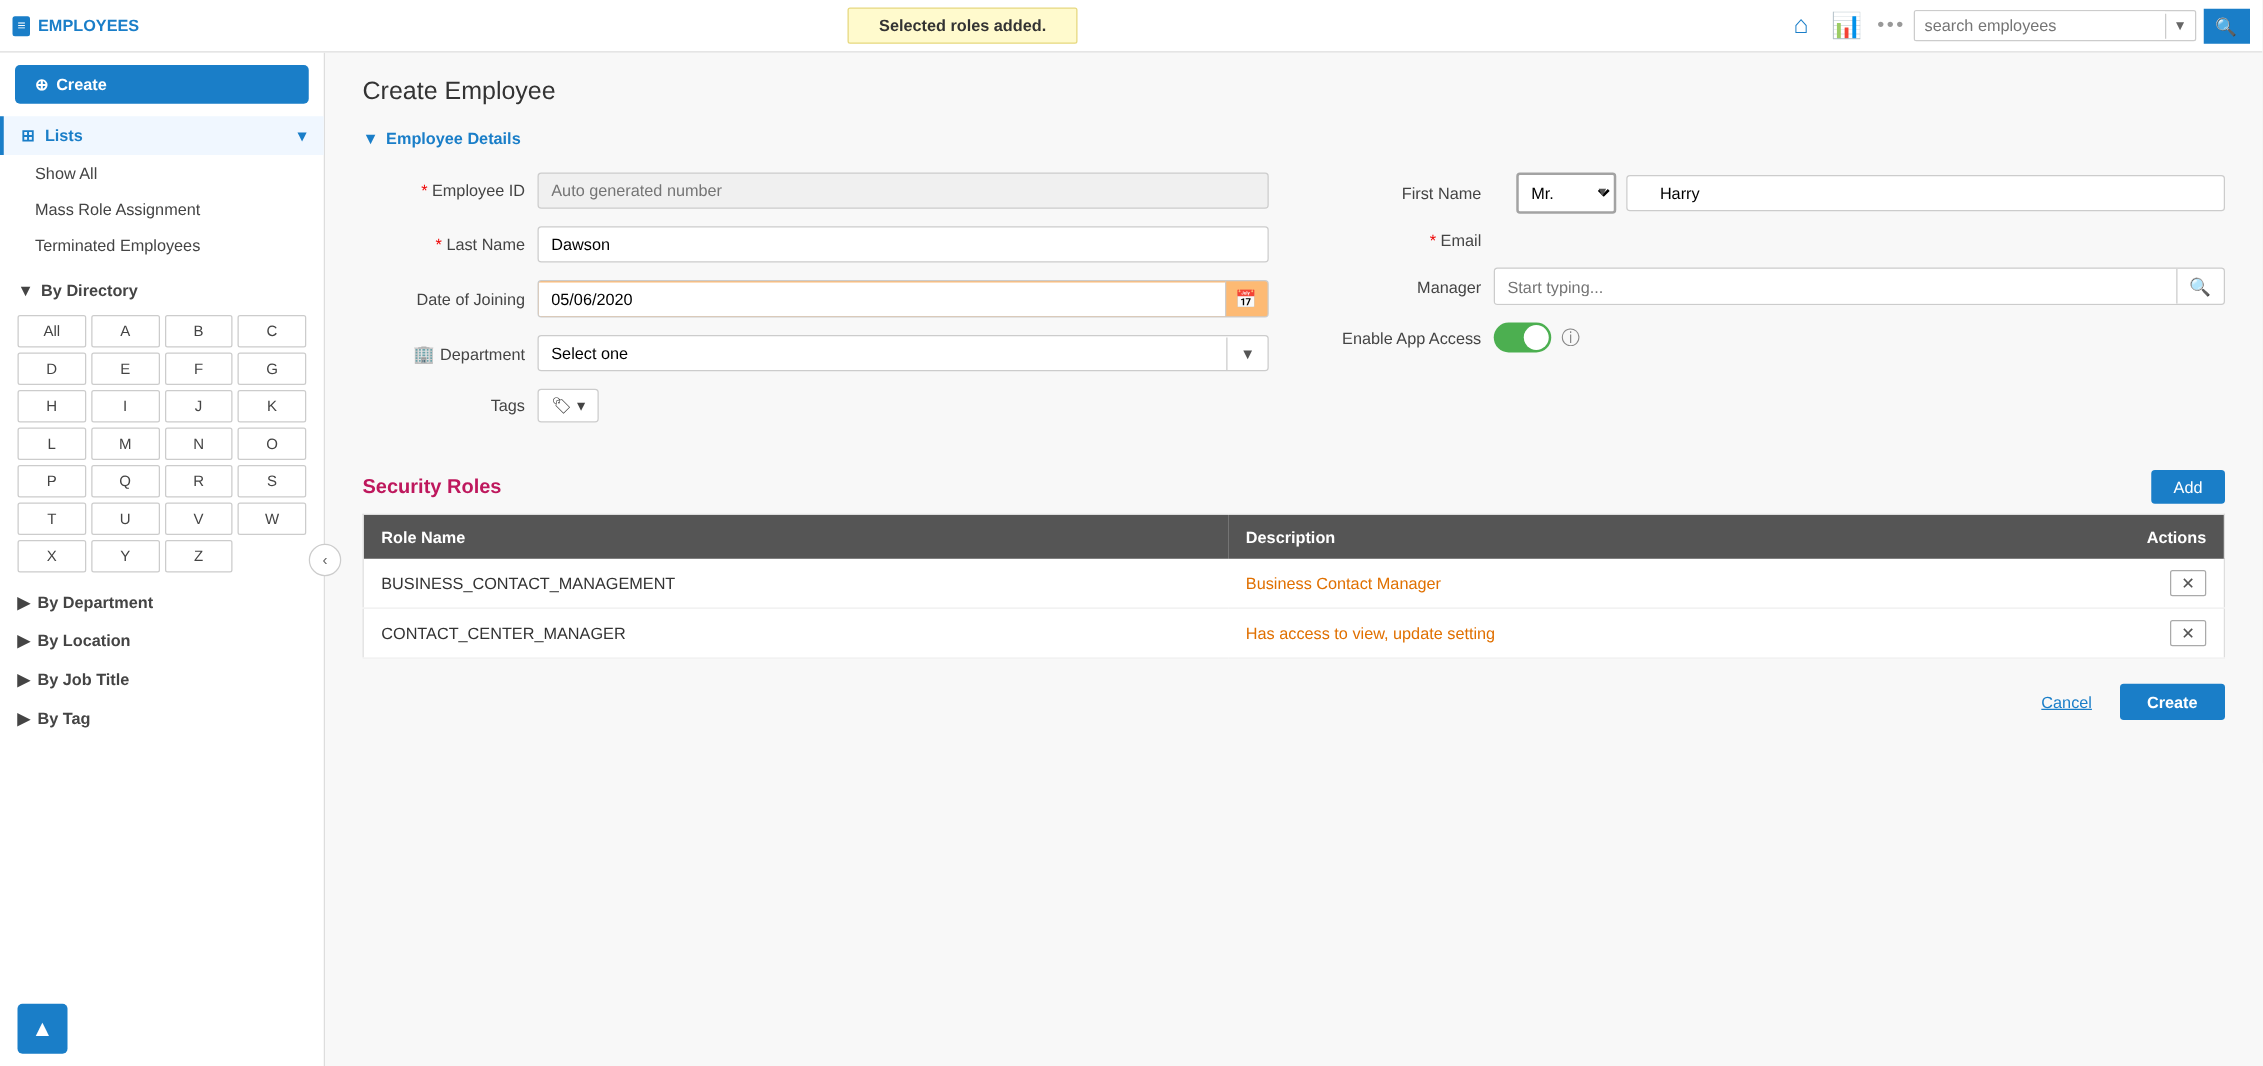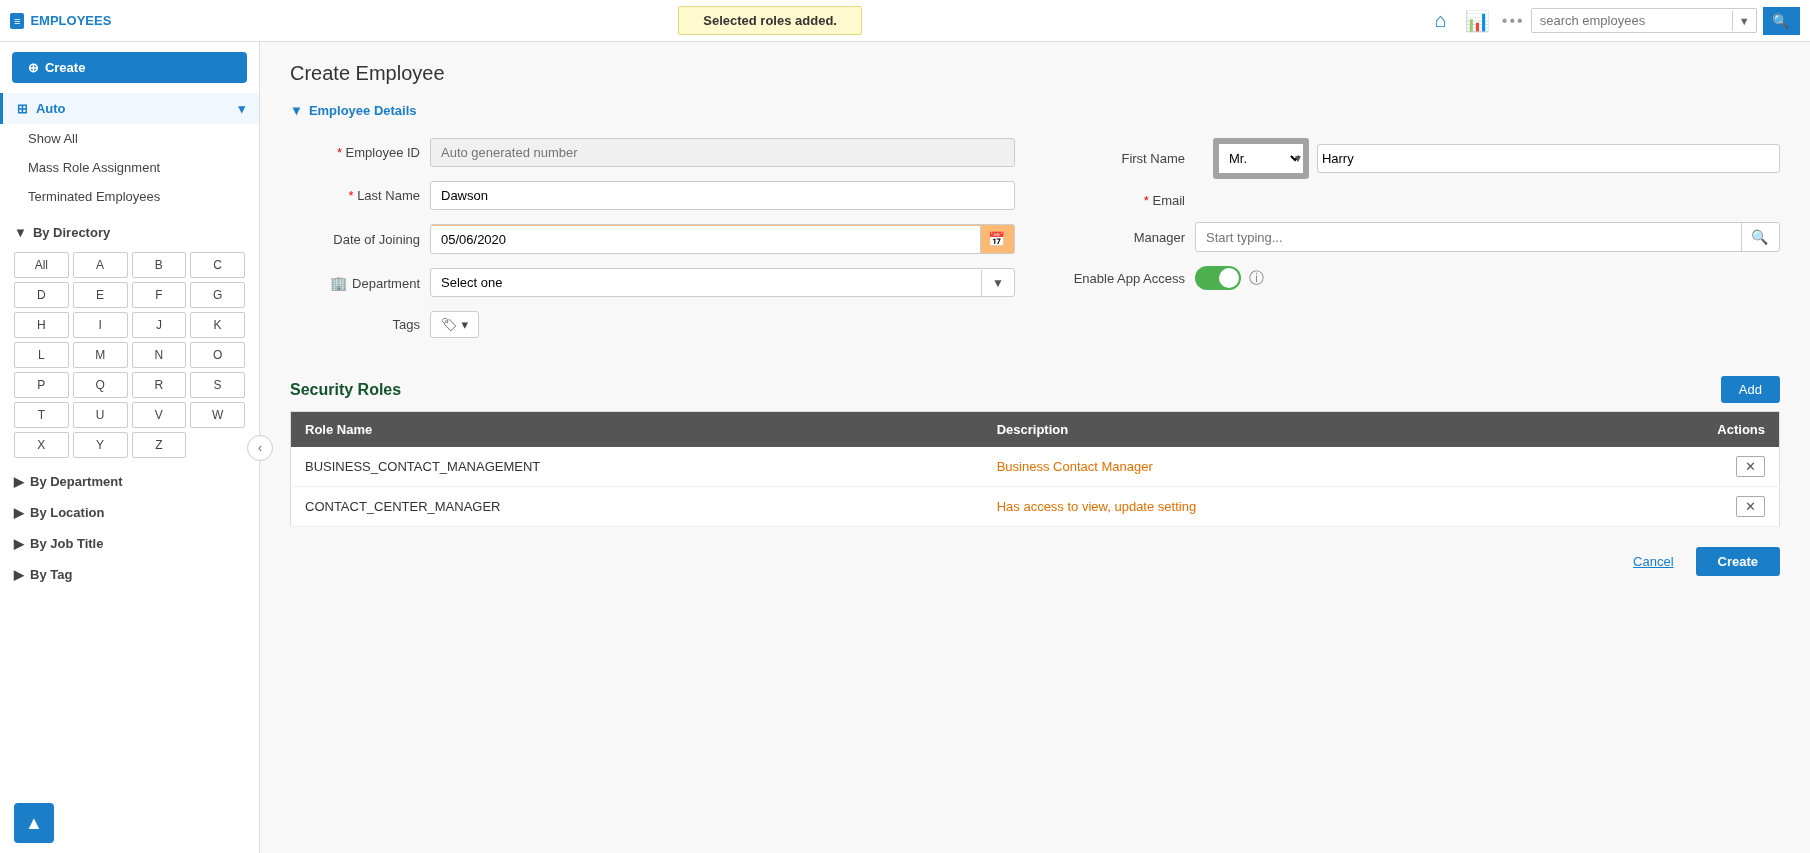--- a/index.html
+++ b/index.html
@@ -321,33 +321,33 @@
       color: #555;
       font-size: 12px;
     }
     .name-row {
       display: flex;
       align-items: center;
       gap: 6px;
       flex: 1;
     }
     .name-prefix-select {
-      width: 96px;
-      border: 6px solid #a3a3a3;
+      width: 80px;
+      border: 2px solid #a3a3a3;
       border-radius: 3px;
       padding: 6px 6px;
       font-size: 13px;
       background: #fff;
       outline: none;
     }
     .name-input {
       flex: 1;
       border: 1px solid #ccc;
       border-radius: 3px;
-      padding: 6px 4px;
+      padding: 6px 26px;
       font-size: 13px;
       background: #fff;
       outline: none;
     }
     .toggle-row {
       display: flex;
       align-items: center;
       gap: 8px;
     }
     .toggle-switch {
@@ -429,21 +429,21 @@
     }
     .security-roles-header {
       display: flex;
       align-items: center;
       justify-content: space-between;
       margin-bottom: 8px;
     }
     .security-roles-title {
       font-size: 16px;
       font-weight: bold;
-      color: #14532d;
+      color: #be185d;
     }
     .add-btn {
       background: #1a7ec8;
       color: #fff;
       border: none;
       border-radius: 3px;
       padding: 6px 18px;
       cursor: pointer;
       font-size: 13px;
     }
@@ -539,21 +539,21 @@
 
   <div class="sidebar">
     <button class="create-btn">
       <span>⊕</span>
       <span>Create</span>
     </button>
 
     <div class="sidebar-lists-header">
       <div style="display:flex;align-items:center;gap:8px;">
         <span>⊞</span>
-        <span>Auto</span>
+        <span>Lists</span>
       </div>
       <span>▾</span>
     </div>
 
     <div>
       <div class="sidebar-sub-item">Show All</div>
       <div class="sidebar-sub-item">Mass Role Assignment</div>
       <div class="sidebar-sub-item">Terminated Employees</div>
     </div>
 

